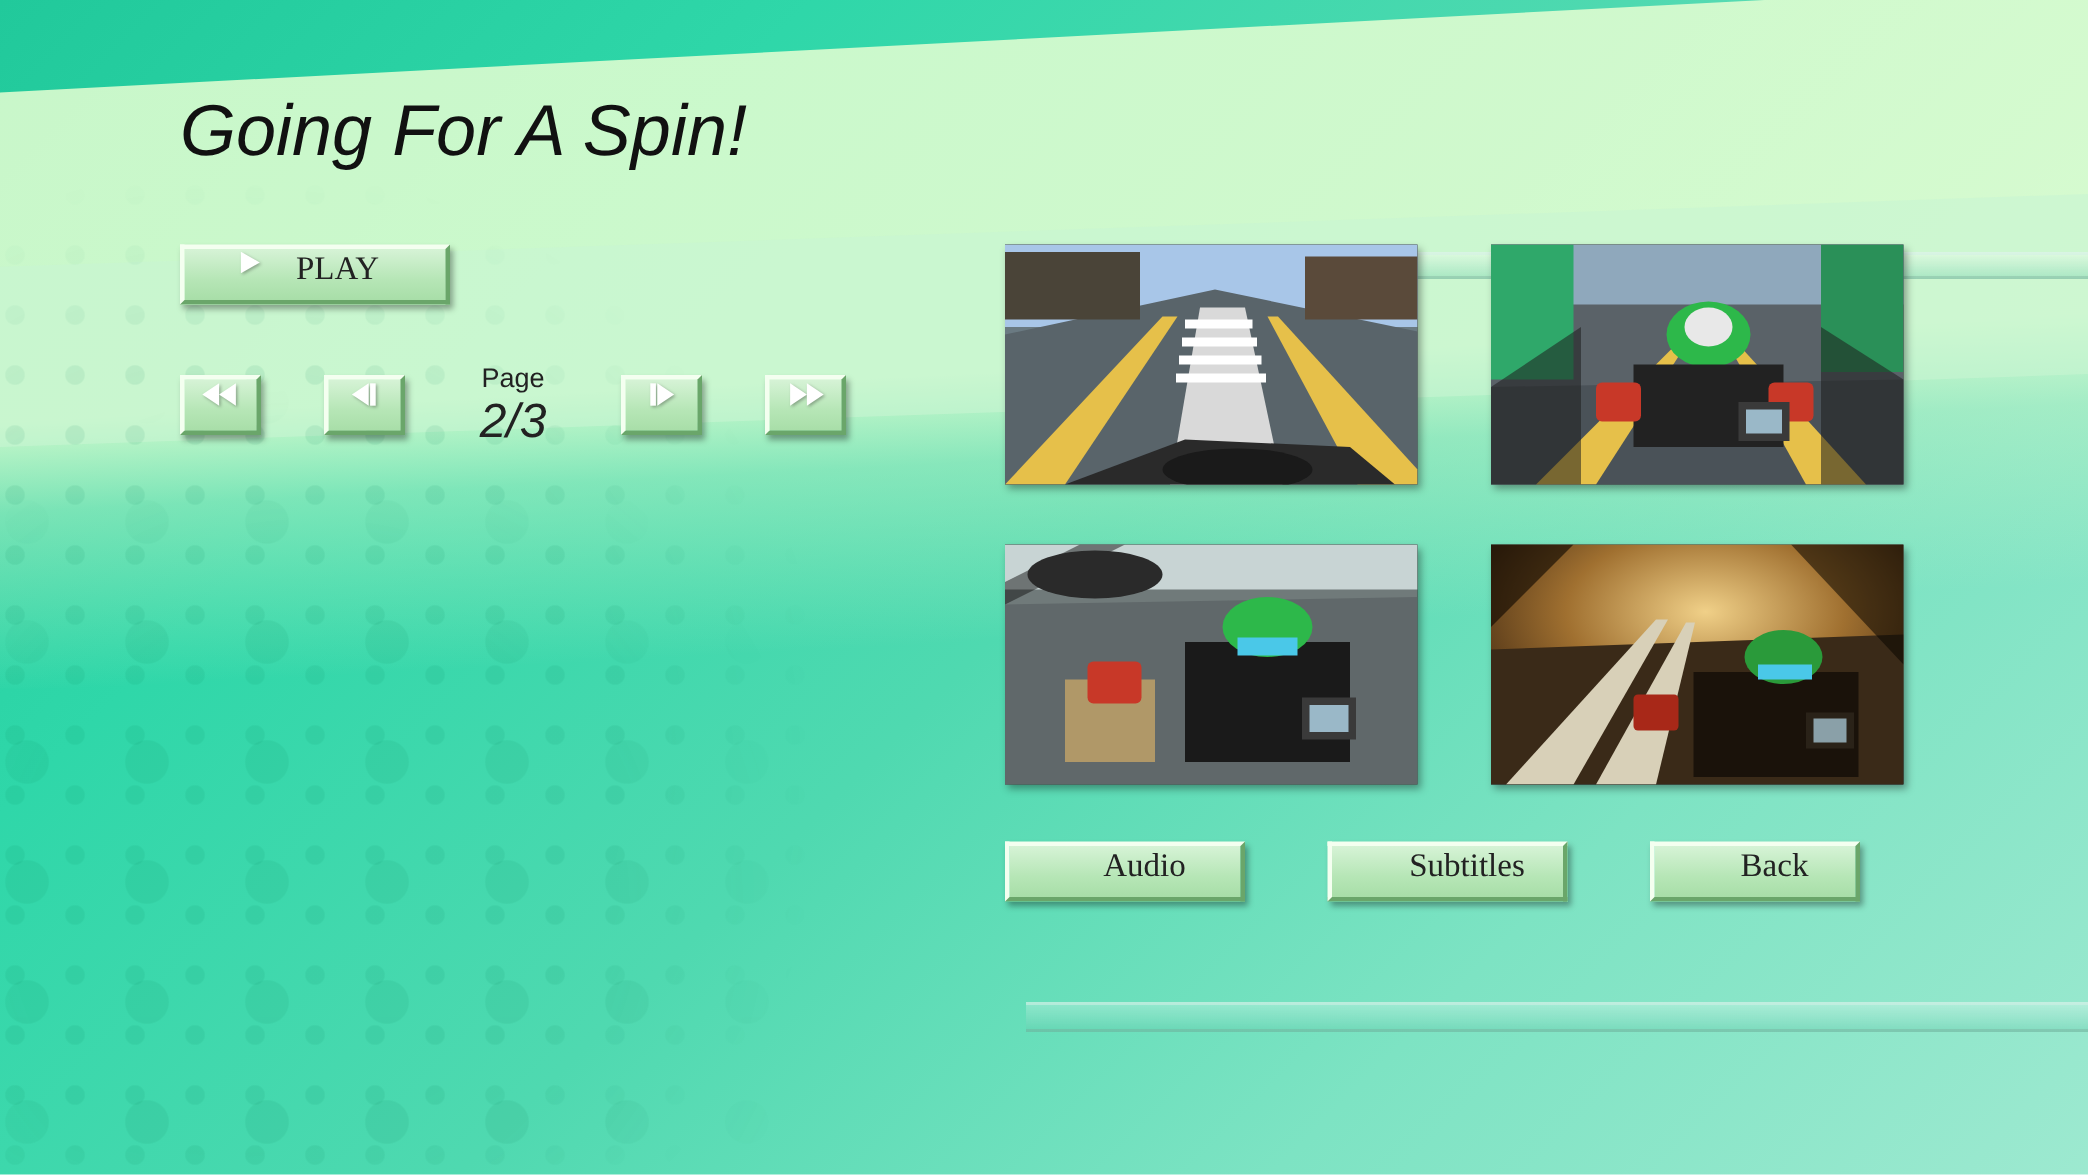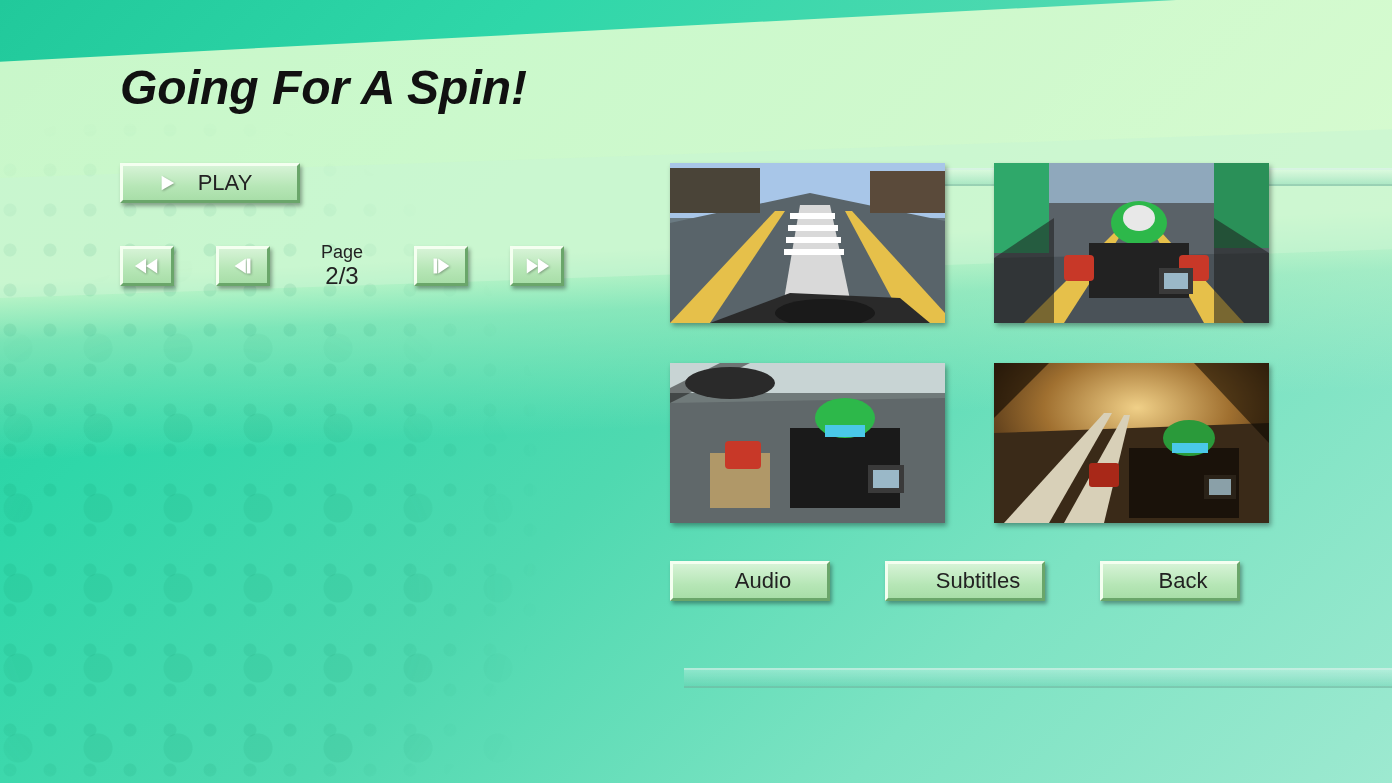--- a/index.html
+++ b/index.html
@@ -72,21 +72,21 @@
 
   .content {
     position: relative;
     width: 100%;
     height: 100%;
     padding: 60px 120px 0 120px;
   }
 
   h1.title {
     font-size: 48px;
-    font-weight: 700;
+    font-weight: 400;
     font-style: italic;
     color: #111;
     margin-bottom: 48px;
   }
 
   .cols {
     display: flex;
     gap: 60px;
   }
   .left {
@@ -98,23 +98,22 @@
 
   
   .bevel {
     background: linear-gradient(to bottom, #d6f3d6 0%, #b6e6b6 60%, #a8dea8 100%);
     border: 3px solid;
     border-color: #f4fff0 #6aa66a #6aa66a #f4fff0;
     box-shadow: 2px 3px 4px rgba(0,0,0,0.35);
     color: #222;
     cursor: pointer;
     display: inline-flex;
-    align-items: center;
     justify-content: center;
-    font-family: Liberation Sans, sans-serif;
+    font-family: Liberation Serif, serif;
   }
   .bevel.sel {
     background: linear-gradient(to bottom, #f6ff3a 0%, #e8f020 60%, #d8df10 100%);
     border-color: #ffffc0 #b0a800 #b0a800 #ffffc0;
   }
 
   .topbtns { display: flex; gap: 130px; margin-bottom: 40px; }
   .bevel.play, .bevel.back { width: 180px; height: 40px; font-size: 22px; font-weight: 400; gap: 22px; padding-right: 10px; }
   .bevel.play svg, .bevel.back svg { width: 18px; height: 18px; fill: #fff; filter: drop-shadow(1px 1px 1px rgba(0,0,0,0.3)); }
 
@@ -134,21 +133,21 @@
     align-items: center;
     gap: 42px;
   }
   .navsq {
     width: 54px;
     height: 40px;
   }
   .navsq svg { width: 28px; height: 20px; fill: #fff; filter: drop-shadow(1px 1px 1px rgba(0,0,0,0.3)); }
   .pagelbl { text-align: center; color: #222; font-size: 20px; line-height: 1.1; min-width: 60px; }
   .pagelbl .lbl { font-size: 18px; }
-  .pagelbl .num { font-size: 24px; }
+  .pagelbl .num { font-size: 32px; font-style: italic; }
 
   .thumbs {
     display: grid;
     grid-template-columns: 1fr 1fr;
     gap: 40px 45px;
     margin-bottom: 38px;
   }
   .thumb {
     width: 275px;
     height: 160px;

